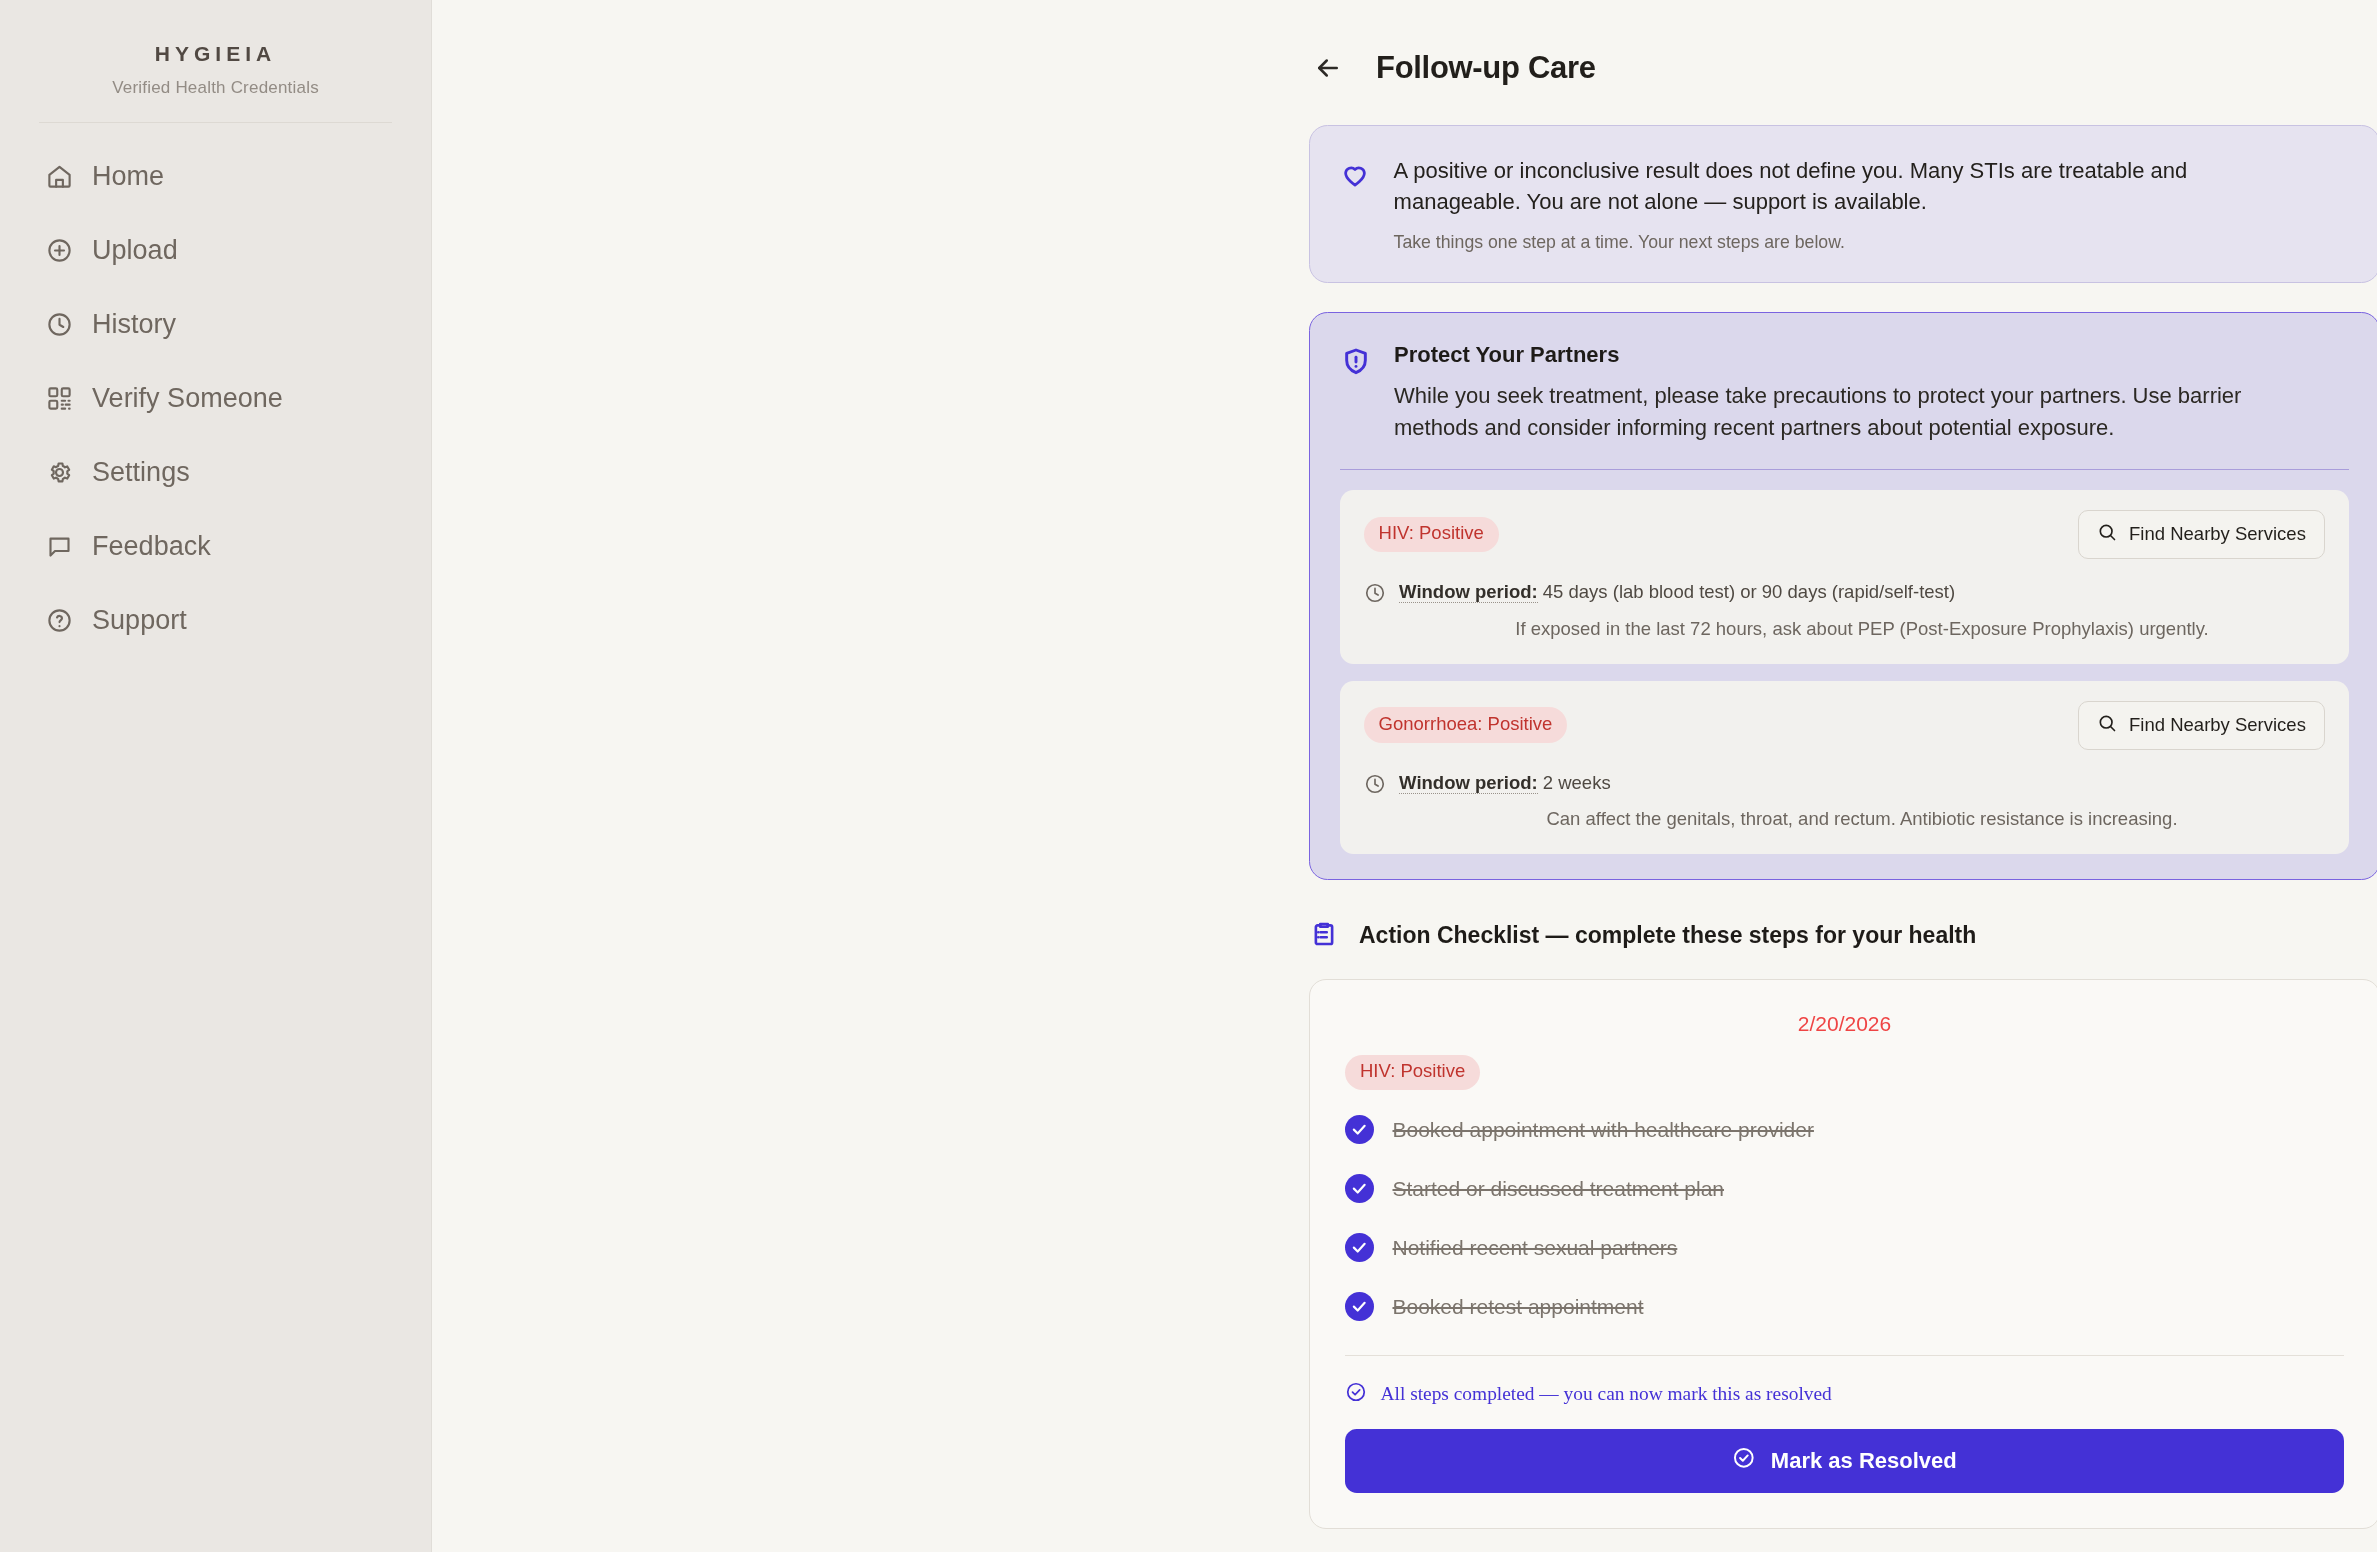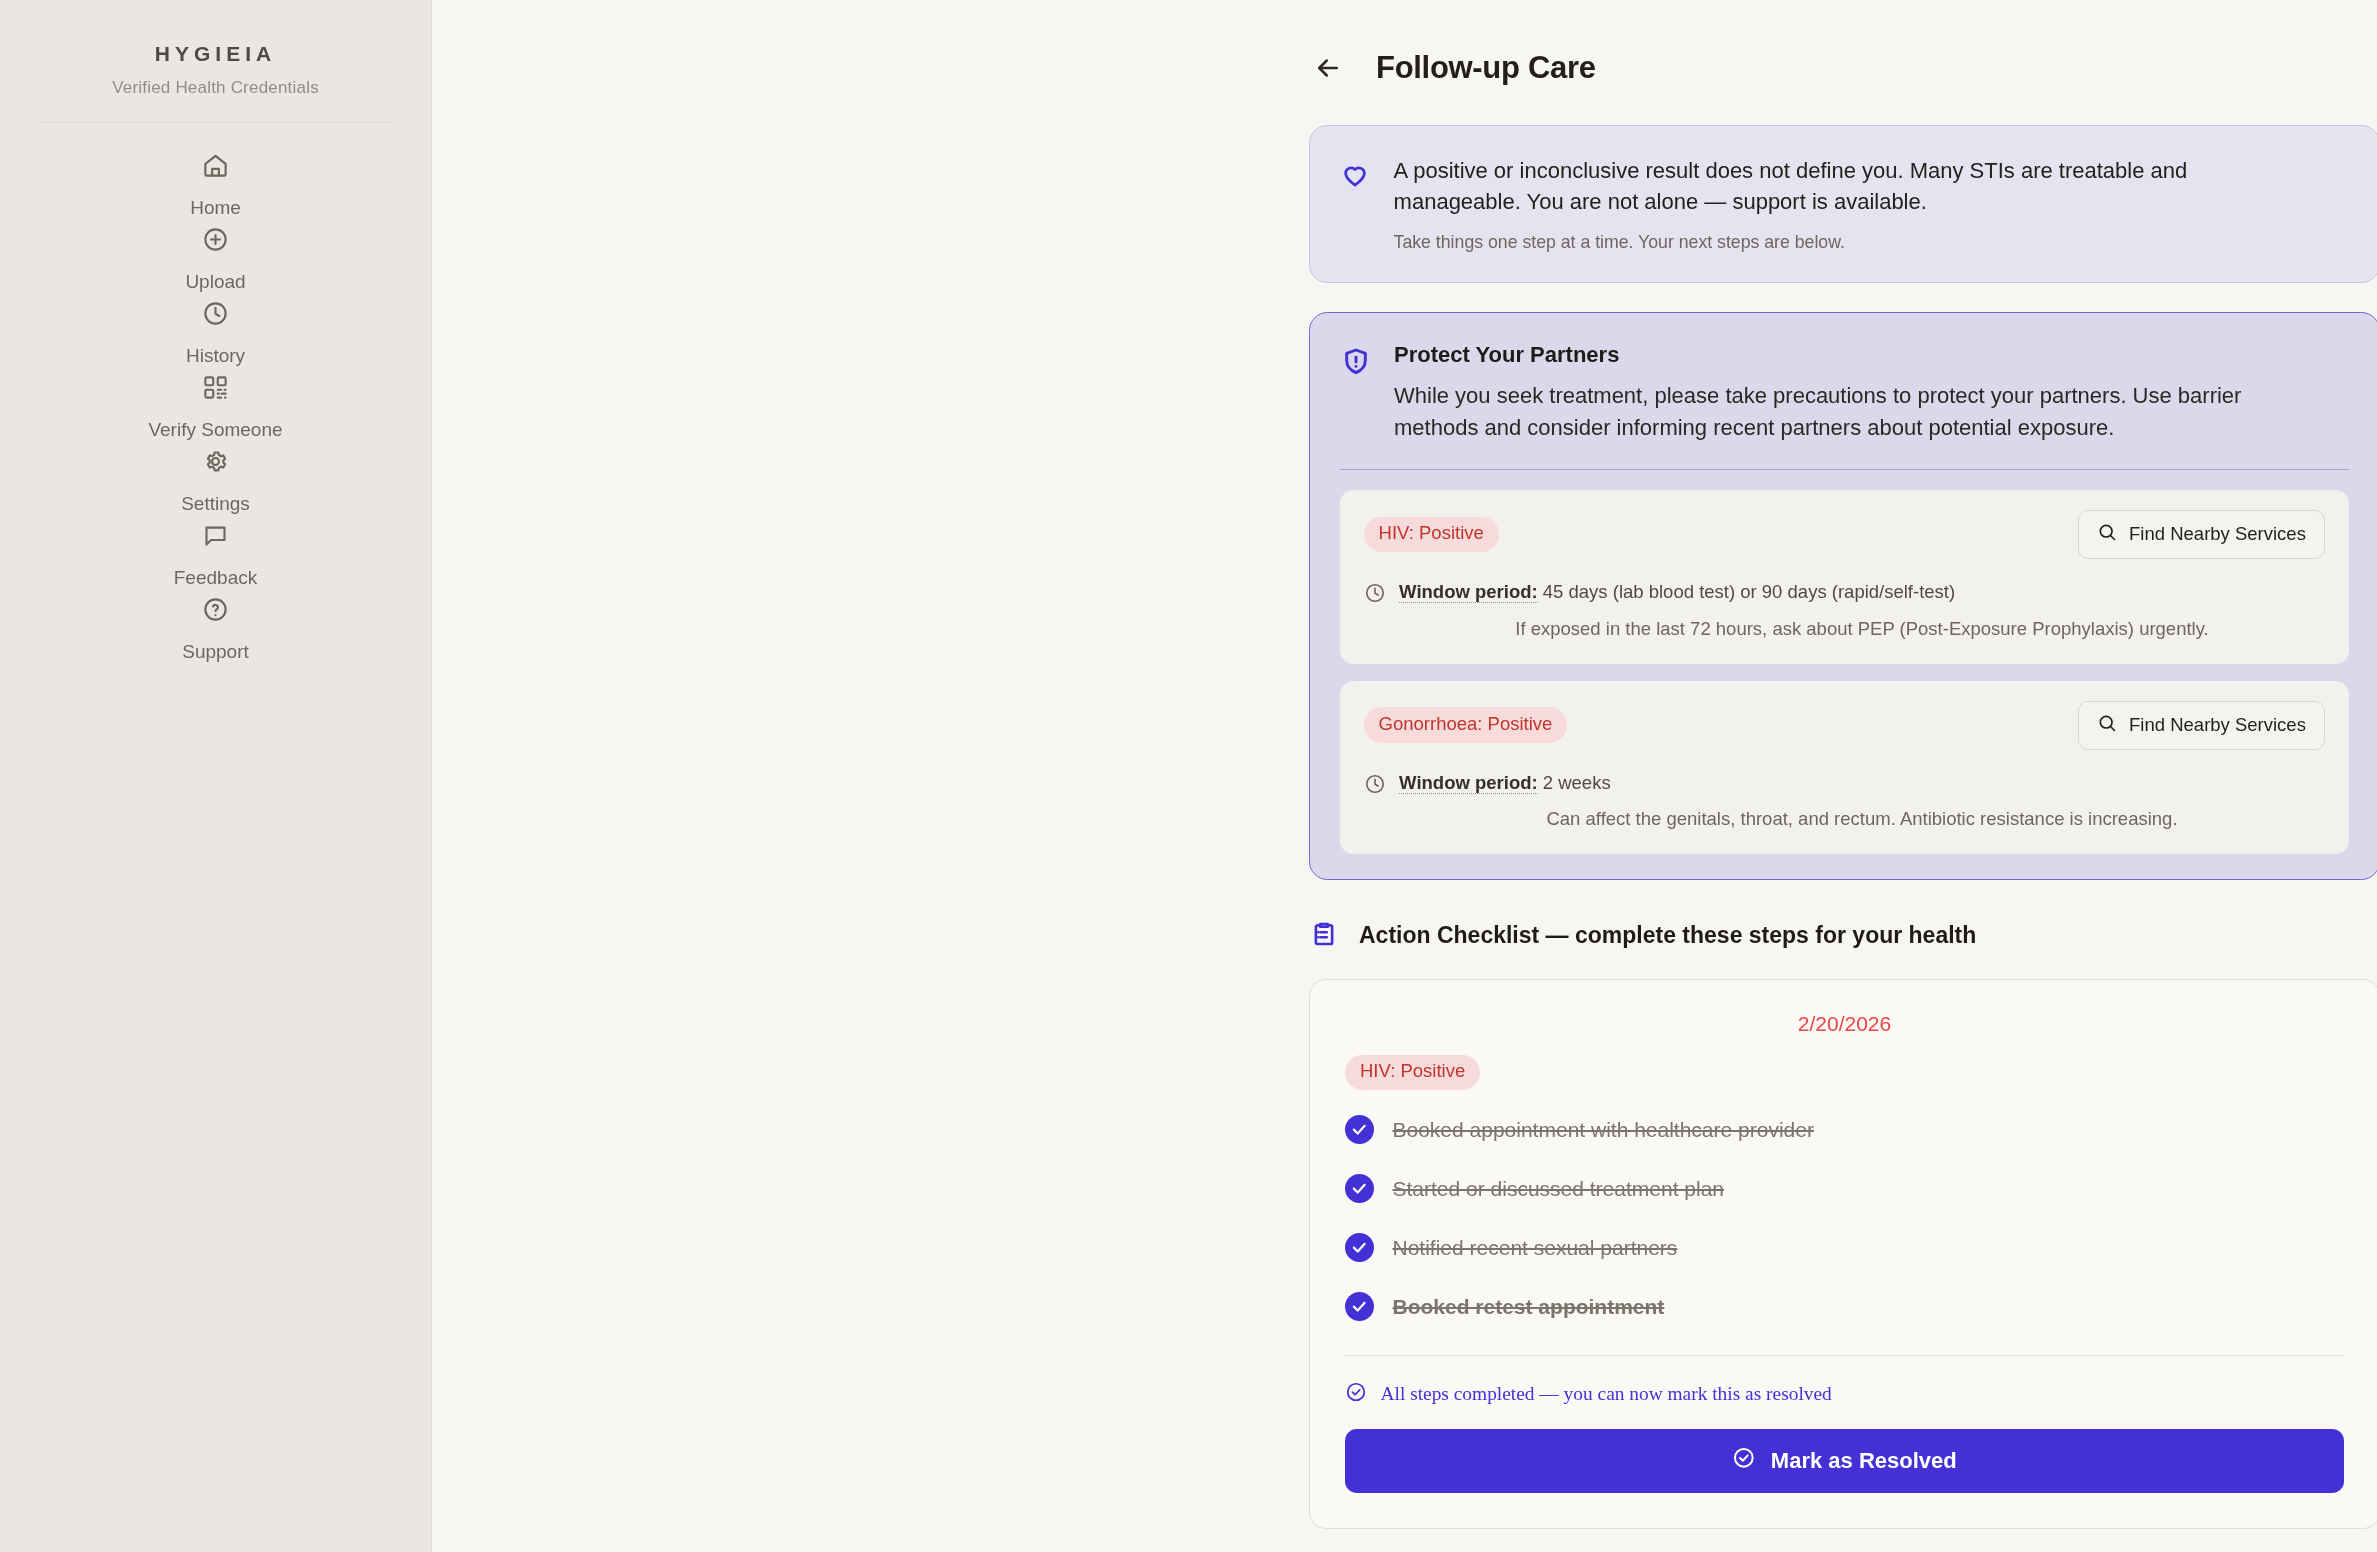--- a/index.html
+++ b/index.html
@@ -30,24 +30,23 @@
   }
   .brand-rule {
     height: 0.8px; background: #ddd9d3;
     margin: 23.6px 39px 0 39px;
   }
   .nav { margin-top: 27px; padding: 0 23.6px; }
   .nav-item {
     display: flex; align-items: center; gap: 18.5px;
     height: 54px; padding: 0 20px; margin-bottom: 20px;
     border-radius: 13.5px;
-    color: #6f675f; font-size: 19px;
+    color: #6f675f; font-size: 27px;
     border: 0.8px solid transparent;
     cursor: pointer;
-    flex-direction: column;
   }
   .nav-item .ico { width: 29px; height: 29px; display: flex; align-items: center; justify-content: center; flex: 0 0 29px; }
   .nav-item .ico svg { width: 27px; height: 27px; stroke: #6f675f; fill: none; stroke-width: 1.9; stroke-linecap: round; stroke-linejoin: round; }
   .nav-item.active {
     background: #eeebf3;
     border-color: #c9c3e4;
     color: #4a35cc;
   }
   .nav-item.active .ico svg { stroke: #4431d6; }
   .nav-label { line-height: 1; }
@@ -155,21 +154,21 @@
     border-radius: 17px;
     padding: 32px 35px 35px 35px;
   }
   .checklist-date { font-size: 21px; font-weight: 400; color: #ef4444; text-align: center; }
   .checklist-badge-row { margin-top: 18.5px; }
   .check-list { margin-top: 25px; }
   .check-row {
     display: flex; align-items: center; gap: 18.5px;
     margin-bottom: 30px; cursor: pointer;
   }
-  .check-row:last-child { margin-bottom: 12px; font-weight: bold; }
+  .check-row:last-child { margin-bottom: 12px; }
   .check-circle {
     width: 29px; height: 29px; border-radius: 50%;
     background: #4431d6;
     display: flex; align-items: center; justify-content: center;
     flex: 0 0 29px;
   }
   .check-circle svg { width: 18.5px; height: 18.5px; stroke:#ffffff; fill:none; stroke-width:2.8; stroke-linecap:round; stroke-linejoin:round; }
   .check-label {
     font-size: 21px; color: #7b746c;
     text-decoration: line-through;

